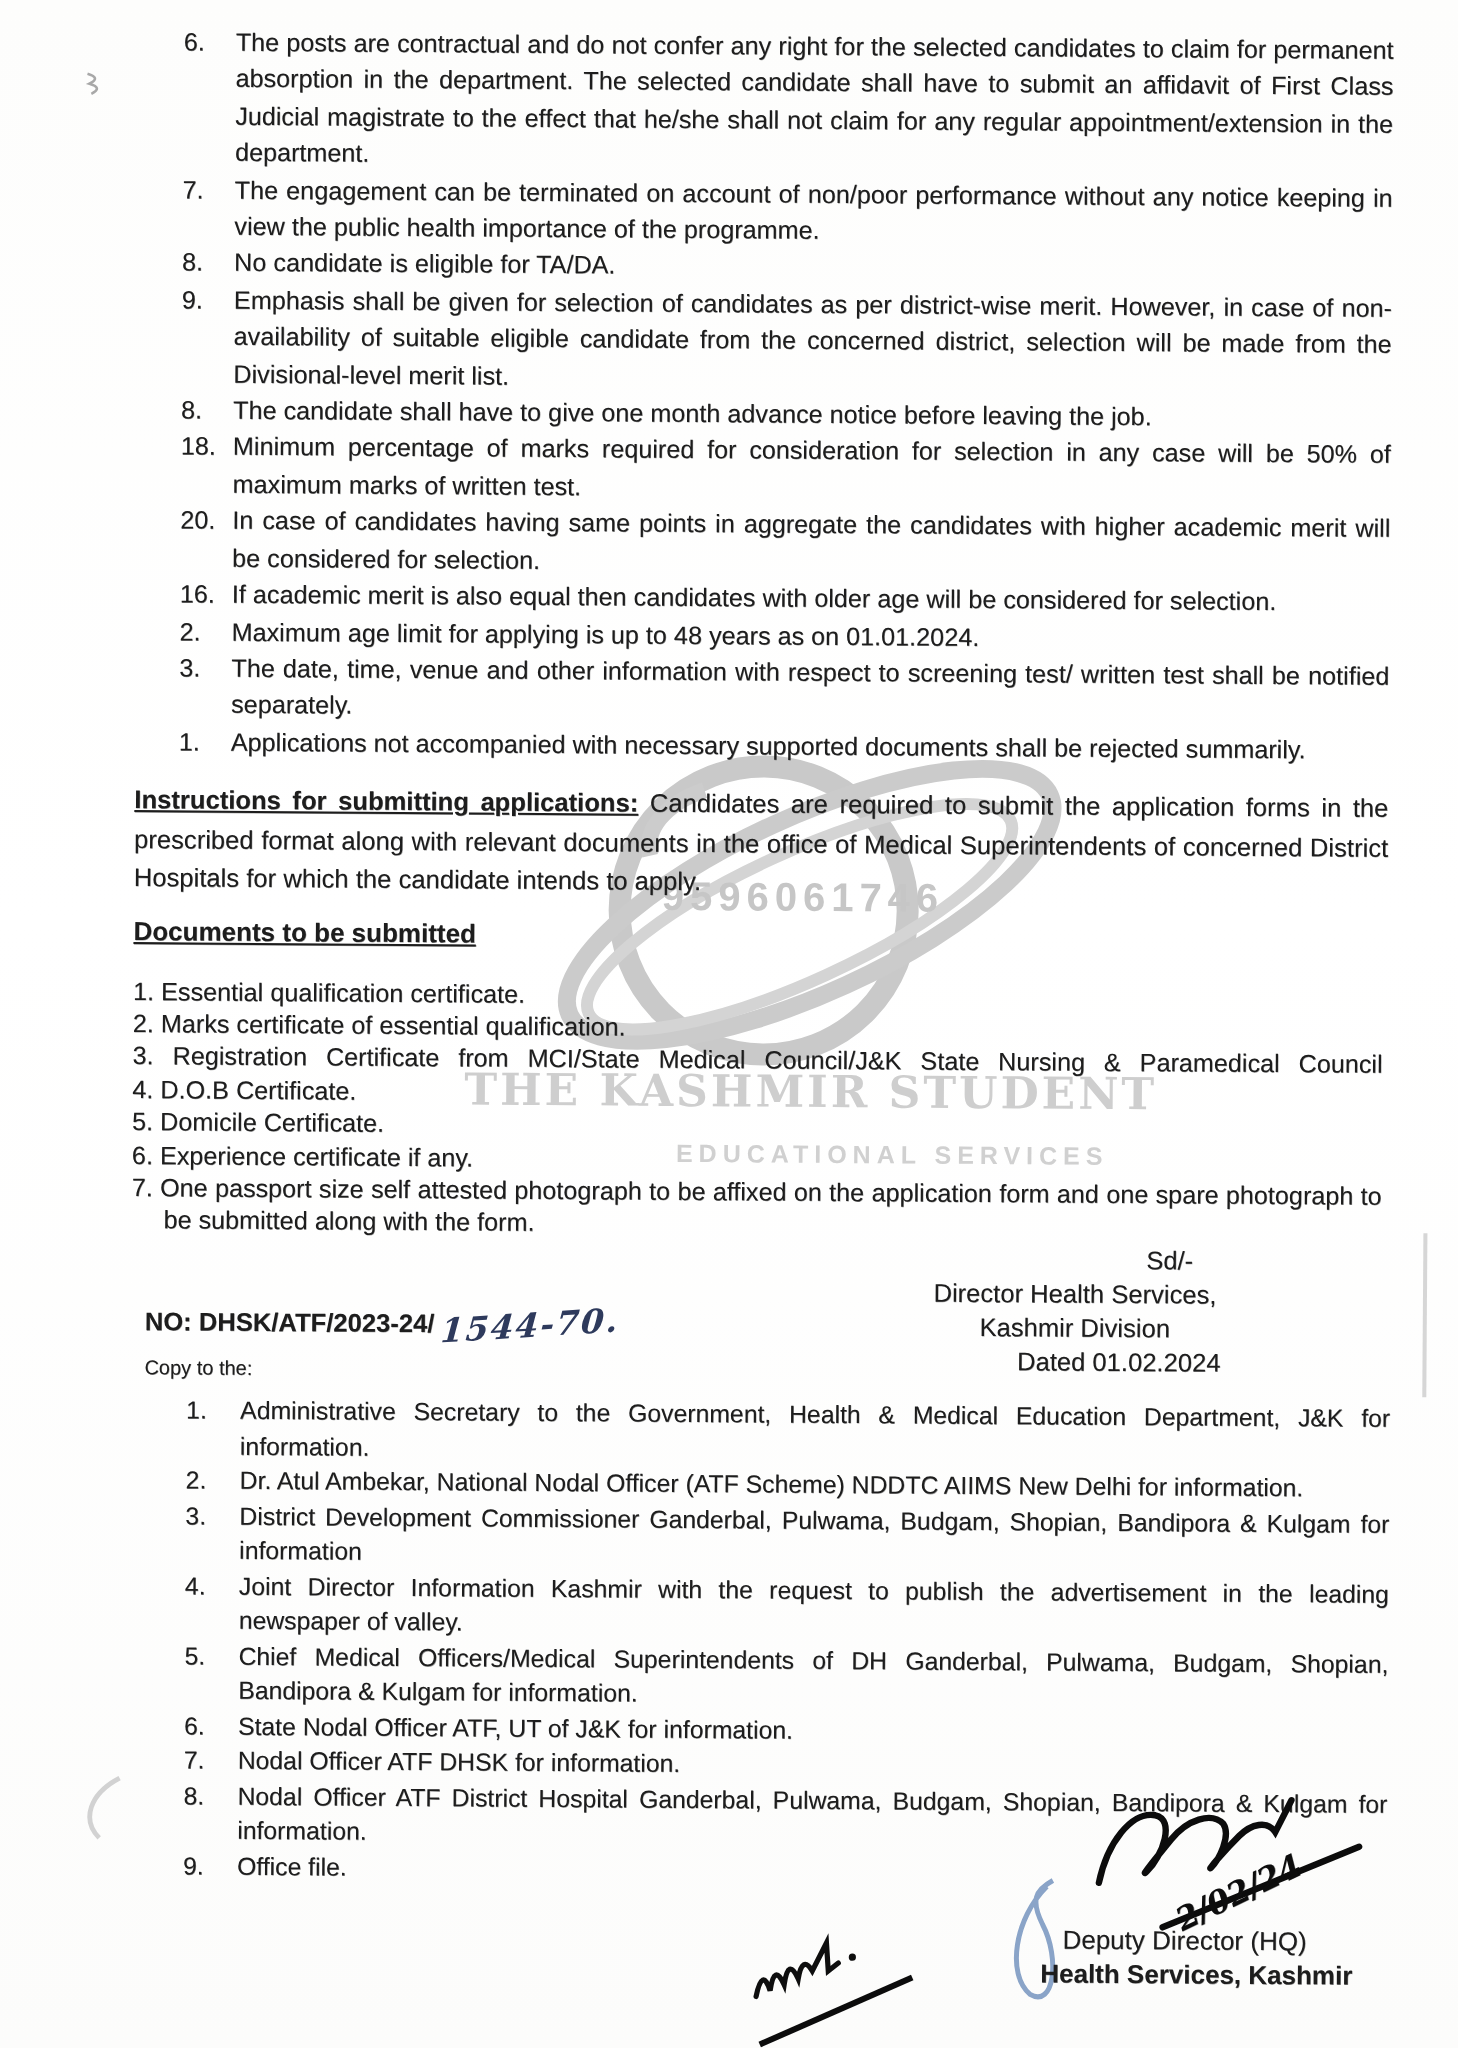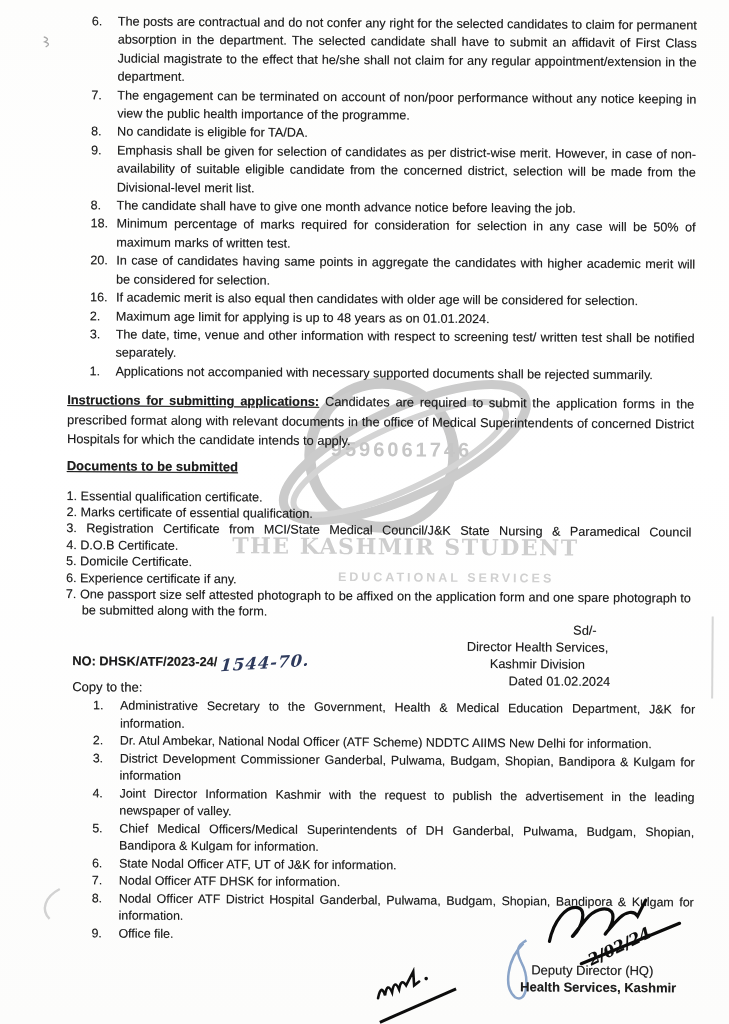--- a/index.html
+++ b/index.html
@@ -42,21 +42,21 @@
   .so-c{text-align:center;}
   .so-dated{text-align:right; padding-right:2px;}
 
   .ref-line{position:absolute; left:77px; top:650px; font-size:12.8px;}
   .ref-label{font-weight:bold;}
   .hand-no{
     display:inline-block; font-family:"DejaVu Serif",serif; font-style:italic;
     font-size:16.5px; color:#2e3a5c; transform:rotate(-4deg) skewX(-8deg);
     letter-spacing:1px; position:relative; top:2px; text-shadow:none; font-weight:bold;
   }
-  .copy-label{position:absolute; left:77px; top:679px; font-size:13px;}
+  .copy-label{position:absolute; left:77px; top:679px; font-size:10px;}
 
   .copy-list{position:absolute; left:98px; top:697px; right:29px; font-size:12.4px; line-height:17.5px;}
   .crow{display:flex;}
   .cnum{flex:0 0 27px;}
   .ctext{flex:1; text-align:justify;}
 
   .sig-title{position:absolute; left:538px; top:959px; font-size:13px; font-weight:normal;}
   .sig-org{position:absolute; left:527px; top:976px; font-size:13px; font-weight:bold;}
   .sig-svg{position:absolute; left:500px; top:888px;}
   .scribble-svg{position:absolute; left:345px; top:948px;}

